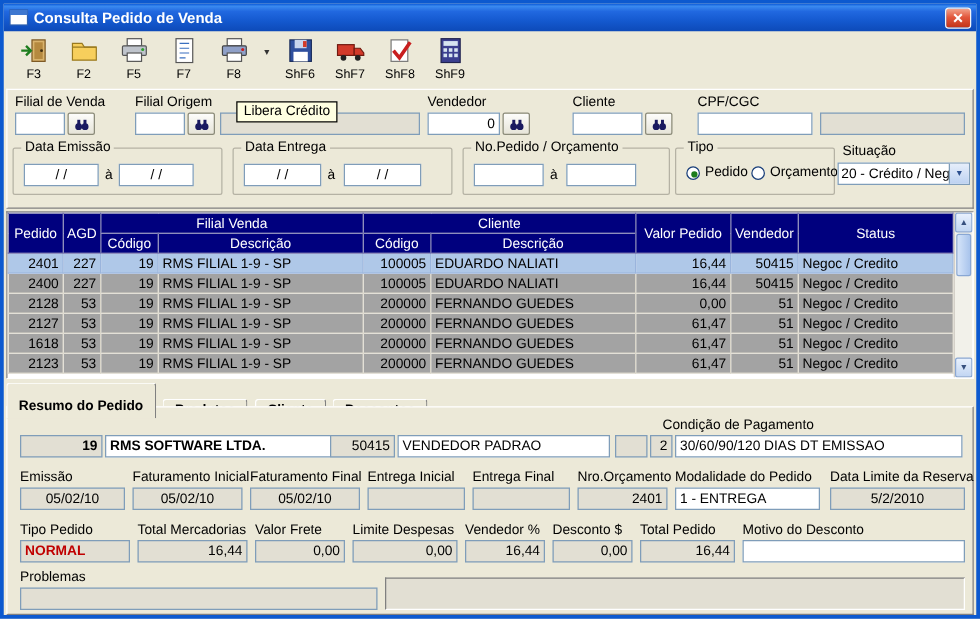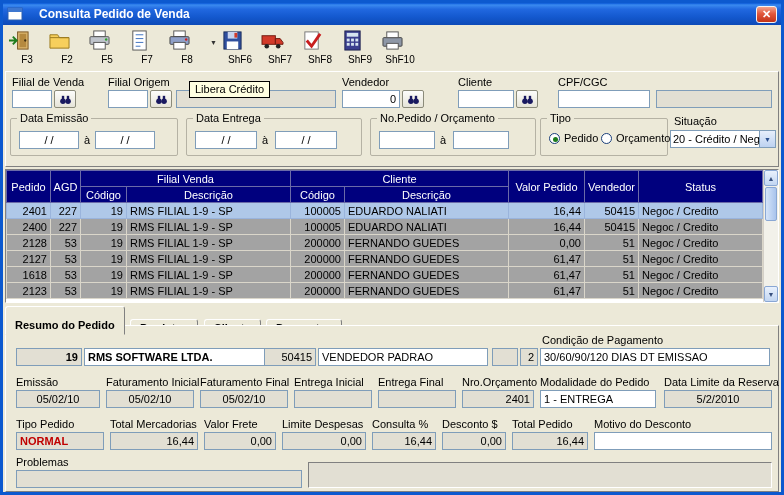--- a/index.html
+++ b/index.html
@@ -1,30 +1,30 @@
 <!DOCTYPE html>
 <html><head>
 <meta charset="utf-8">
 <style>
   * { box-sizing: border-box; font-family: "Liberation Sans", sans-serif; margin:0; padding:0; }
   body { background:#9AA5B1; }
   .win { position:relative; width:784px; height:495px; background:#ECE9D8;
          border:3px solid #0C59CF; overflow:hidden; }
   
-  .titlebar { height:22px; display:flex; align-items:center; gap:16px; padding:0 4px;
+  .titlebar { height:22px; display:flex; align-items:center; gap:4px; padding:0 4px;
     background:linear-gradient(to bottom,#0857D6 0%,#3A8AF0 9%,#2168E0 28%,#1459CF 62%,#0D4AB8 100%);
     color:#fff; font-size:12px; font-weight:bold; }
   .title-icon { width:16px; height:16px; display:inline-flex; }
   .close-btn { margin-left:auto; width:21px; height:17px; border:1px solid #F4F4F4; border-radius:3px;
     background:linear-gradient(#F2A48C,#E2573C 45%,#C23318); color:#fff; font-size:11px; font-weight:bold;
     display:flex; align-items:center; justify-content:center; cursor:pointer; }
   
   .toolbar { height:44px; display:flex; align-items:flex-start; padding:2px 2px 0 4px; }
   .tbtn { width:40px; height:40px; background:transparent; border:1px solid transparent;
-    display:flex; flex-direction:column; justify-content:space-between;
+    display:flex; flex-direction:column; align-items:center; justify-content:space-between;
     padding:2px 0 1px 0; font-size:10px; color:#000; cursor:pointer; }
   .tbtn svg { width:23px; height:21px; }
   .tbtn-drop { width:13px; height:40px; display:flex; align-items:flex-start; padding-top:12px;
     justify-content:center; font-size:7px; color:#333; background:transparent; border:none; cursor:pointer;}
   
   .lbl { position:absolute; font-size:11px; white-space:nowrap; color:#000; }
   .fld { position:absolute; height:18px; font-size:11px; line-height:16px; padding:0 3px;
     background:#fff; border:1px solid #7F9DB9; overflow:hidden; white-space:nowrap; }
   .gray { background:#E2DFD3; }
   .r { text-align:right; } .c { text-align:center; } .b { font-weight:bold; } .red { color:#C00000; }
@@ -166,28 +166,20 @@
           <g fill="#D6E4F0">
             <rect x="6" y="9" width="3" height="3"></rect>
             <rect x="10.5" y="9" width="3" height="3"></rect>
             <rect x="15" y="9" width="3" height="3"></rect>
             <rect x="6" y="13.5" width="3" height="3"></rect>
             <rect x="10.5" y="13.5" width="3" height="3"></rect>
             <rect x="15" y="13.5" width="3" height="3"></rect>
           </g>
         </svg>
       <span>ShF9</span>
-    </button>
-    <button class="tbtn">
-      <svg viewBox="0 0 24 22">
-          <rect x="2" y="8" width="20" height="9" rx="1" fill="#8E97A6" stroke="#444"></rect>
-          <rect x="6" y="2" width="12" height="6" fill="#fff" stroke="#555"></rect>
-          <rect x="6" y="14" width="12" height="6" fill="#fff" stroke="#555"></rect>
-        </svg>
-      <span>ShF10</span>
     </button>
   </div>
 
   <div class="filters">
     <span class="lbl" style="left:6px;top:4px">Filial de Venda</span>
     <span class="lbl" style="left:102px;top:4px">Filial Origem</span>
     <span class="lbl" style="left:336px;top:4px">Vendedor</span>
     <span class="lbl" style="left:452px;top:4px">Cliente</span>
     <span class="lbl" style="left:552px;top:4px">CPF/CGC</span>
 
@@ -389,21 +381,21 @@
   </div>
 
   <div class="tabs">
     <span class="tab active">Resumo do Pedido</span>
     <span class="tab">Produtos</span>
     <span class="tab">Cliente</span>
     <span class="tab">Descontos</span>
   </div>
 
   <div class="panel">
-    <span class="lbl" style="left:536px;top:8px">Condição de Pagamento</span>
+    <span class="lbl" style="left:524px;top:8px">Condição de Pagamento</span>
     <div class="fld gray r b" style="left:10px;top:22px;width:66px">19</div>
     <div class="fld b" style="left:78px;top:22px;width:204px">RMS SOFTWARE LTDA.</div>
     <div class="fld gray r" style="left:258px;top:22px;width:52px">50415</div>
     <div class="fld" style="left:312px;top:22px;width:170px">VENDEDOR PADRAO</div>
     <div class="fld gray" style="left:486px;top:22px;width:26px"></div>
     <div class="fld gray r" style="left:514px;top:22px;width:18px">2</div>
     <div class="fld" style="left:534px;top:22px;width:230px">30/60/90/120 DIAS DT EMISSAO</div>
 
     <span class="lbl" style="left:10px;top:50px">Emissão</span>
     <span class="lbl" style="left:100px;top:50px">Faturamento Inicial</span>
@@ -420,21 +412,21 @@
     <div class="fld gray c" style="left:288px;top:64px;width:78px"></div>
     <div class="fld gray c" style="left:372px;top:64px;width:78px"></div>
     <div class="fld gray r" style="left:456px;top:64px;width:72px">2401</div>
     <div class="fld" style="left:534px;top:64px;width:116px">1 - ENTREGA</div>
     <div class="fld gray c" style="left:658px;top:64px;width:108px">5/2/2010</div>
 
     <span class="lbl" style="left:10px;top:92px">Tipo Pedido</span>
     <span class="lbl" style="left:104px;top:92px">Total Mercadorias</span>
     <span class="lbl" style="left:198px;top:92px">Valor Frete</span>
     <span class="lbl" style="left:276px;top:92px">Limite Despesas</span>
-    <span class="lbl" style="left:366px;top:92px">Consulta %</span>
+    <span class="lbl" style="left:366px;top:92px">Vendedor %</span>
     <span class="lbl" style="left:436px;top:92px">Desconto $</span>
     <span class="lbl" style="left:506px;top:92px">Total Pedido</span>
     <span class="lbl" style="left:588px;top:92px">Motivo do Desconto</span>
 
     <div class="fld gray red b" style="left:10px;top:106px;width:88px">NORMAL</div>
     <div class="fld gray r" style="left:104px;top:106px;width:88px">16,44</div>
     <div class="fld gray r" style="left:198px;top:106px;width:72px">0,00</div>
     <div class="fld gray r" style="left:276px;top:106px;width:84px">0,00</div>
     <div class="fld gray r" style="left:366px;top:106px;width:64px">16,44</div>
     <div class="fld gray r" style="left:436px;top:106px;width:64px">0,00</div>

